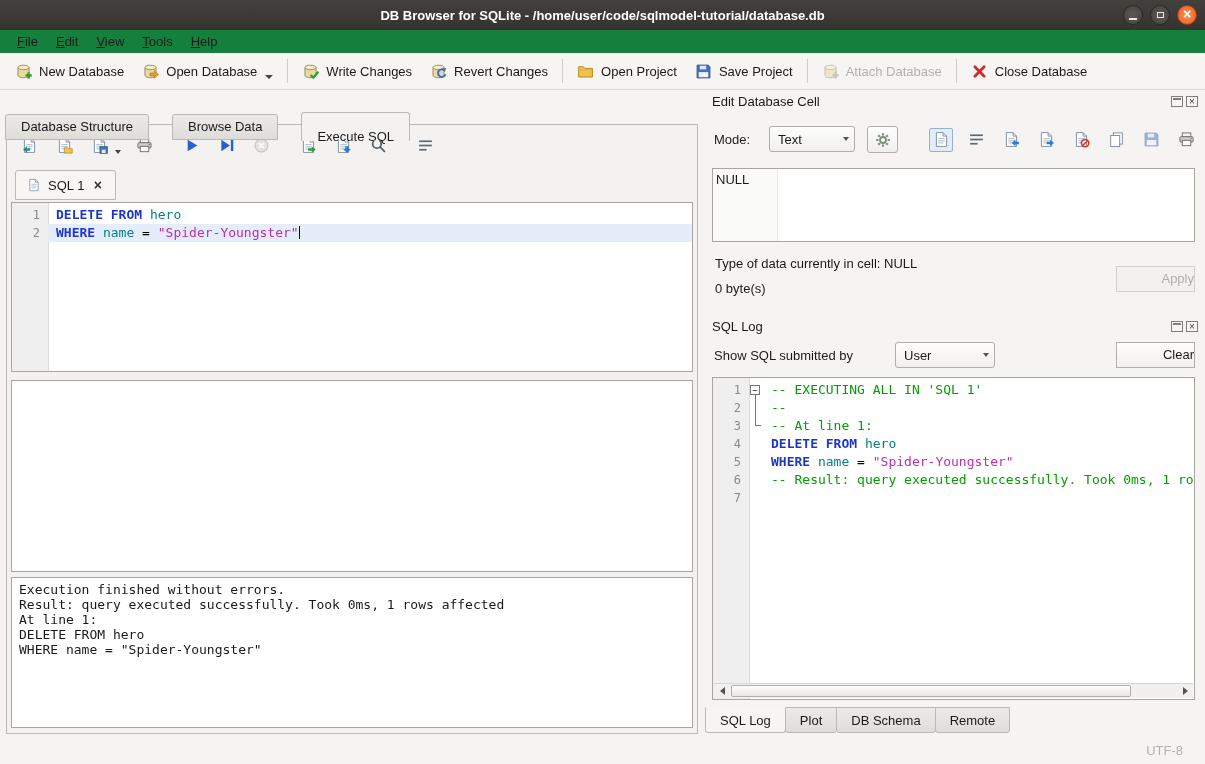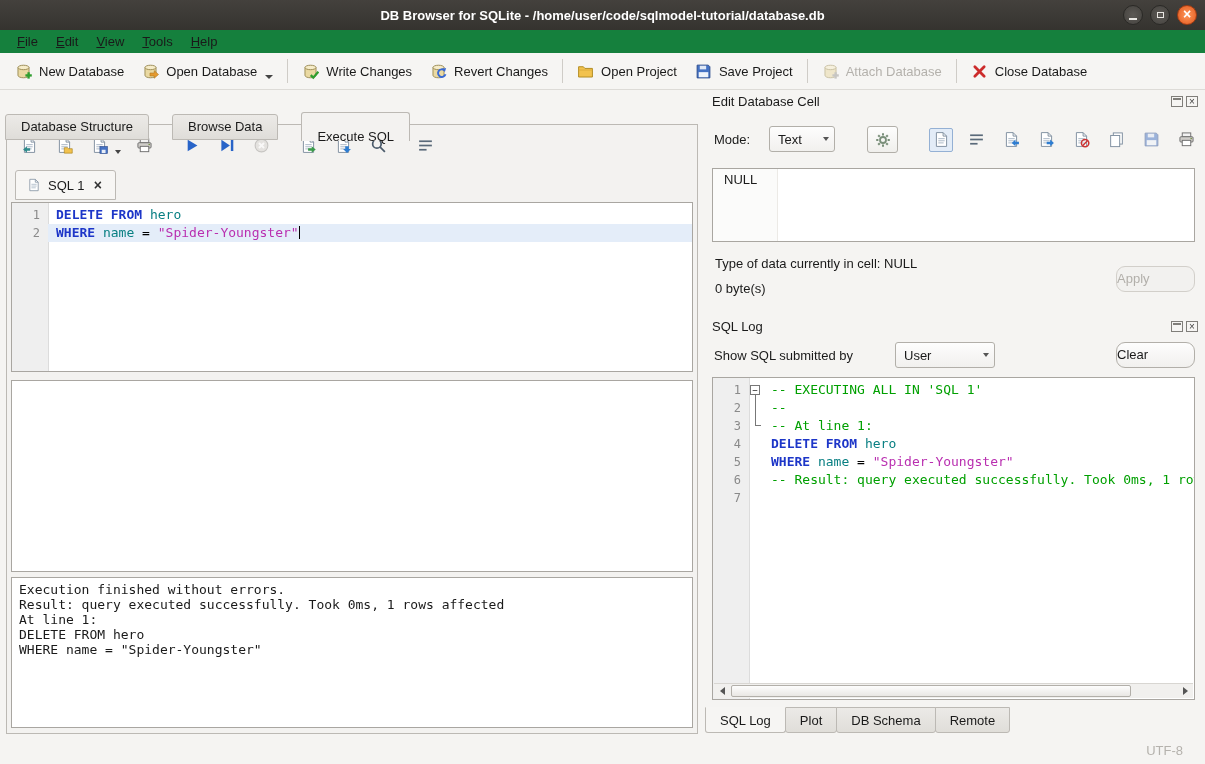--- a/index.html
+++ b/index.html
@@ -97,37 +97,37 @@
   .dock-btn.float::before { content:""; position:absolute; left:1px; top:1px; right:1px; height:2px; background:#807e7a; }
   .dock-btn.closep::before { content:"×"; position:absolute; left:0; top:-1px; width:10px; text-align:center;
     font-size:10px; line-height:11px; color:#444; }
 
   .mode-row { position:absolute; left:7px; right:7px; top:36px; height:27px; }
   .mode-label { position:absolute; left:2px; top:6px; }
   .combo { display:flex; align-items:center; height:26px; background:linear-gradient(#fdfdfd,#f1f0ee);
     border:1px solid #b2afa9; border-radius:3px; padding-left:8px; }
   .combo-caret { margin-left:auto; width:17px; height:100%; display:flex; align-items:center; justify-content:center; }
   .tri { width:0; height:0; border-left:3.5px solid transparent; border-right:3.5px solid transparent; border-top:4.5px solid #555; }
-  .mode-combo { position:absolute; left:57px; top:0; width:66px; }
+  .mode-combo { position:absolute; left:57px; top:0; width:86px; }
   .tool-btn { position:absolute; left:155px; top:0; width:31px; height:27px; border:1px solid #b2afa9; border-radius:3px;
     background:linear-gradient(#fdfdfd,#f0efec); display:flex; align-items:center; justify-content:center; }
   .cell-icons { position:absolute; right:0; top:0; height:27px; display:flex; align-items:center; gap:11px; }
   .cicon { width:24px; height:24px; display:flex; align-items:center; justify-content:center; }
   .cicon.pressed { background:#e3ecf7; border:1px solid #94b0d4; border-radius:2px; }
 
   .cell-edit { position:absolute; left:7px; top:78px; width:483px; height:74px; background:#fff;
     border:1px solid #a9a6a1; overflow:hidden; }
   .cell-edit::before { content:""; position:absolute; left:0; top:0; bottom:0; width:64px;
     background:#fbfbfa; border-right:1px solid #eceae6; }
-  .cell-value { position:absolute; left:11px; top:3px; }
+  .cell-value { position:absolute; left:3px; top:3px; }
 
   .type-text { position:absolute; left:10px; top:166px; }
   .byte-text { position:absolute; left:10px; top:191px; }
   .push-btn { height:26px; background:linear-gradient(#fdfdfd,#f1f0ee); border:1px solid #b2afa9;
-    border-radius:9px; text-align:left; line-height:24px; }
+    border-radius:0; text-align:right; line-height:24px; }
   .apply-btn { position:absolute; right:10px; top:176px; width:79px; }
   .push-btn.disabled { background:#f2f1ef; color:#b2afaa; border-color:#d2cfca; }
 
   .log-header { top:227px; }
   .filter-row { position:absolute; left:7px; right:7px; top:252px; height:27px; }
   .filter-label { position:absolute; left:2px; top:6px; }
   .filter-combo { position:absolute; left:183px; top:0; width:100px; }
   .clear-btn { position:absolute; right:3px; top:0; width:79px; }
 
   .log-view { position:absolute; left:7px; top:287px; width:483px; height:323px; background:#fff;

